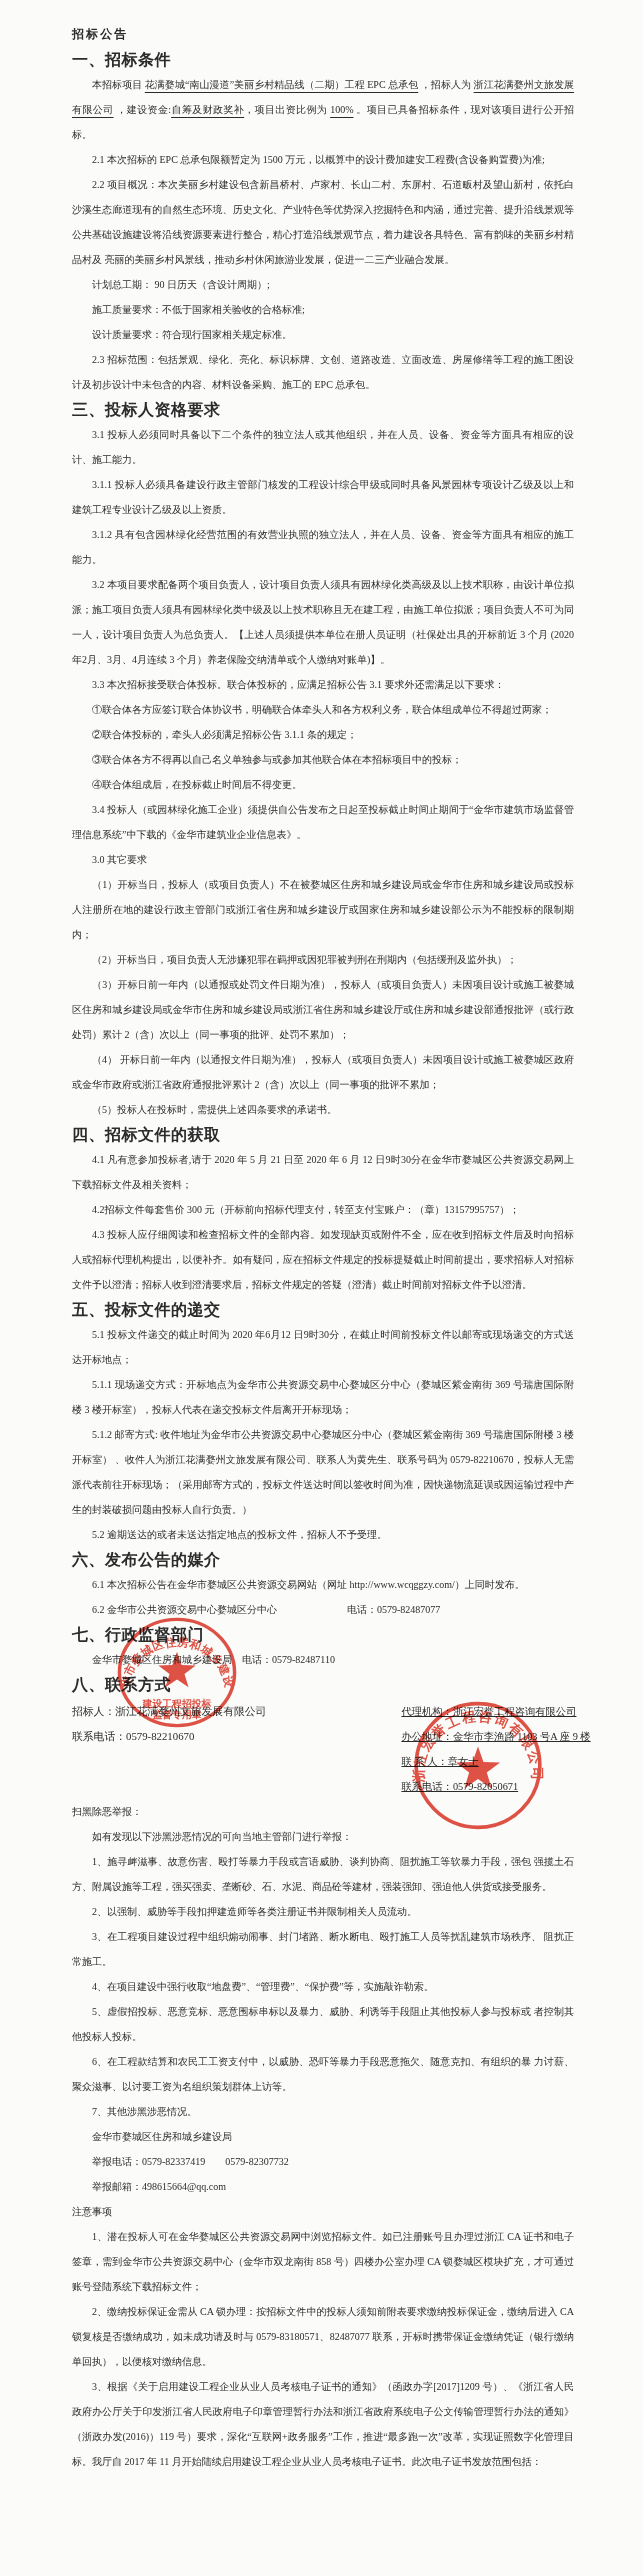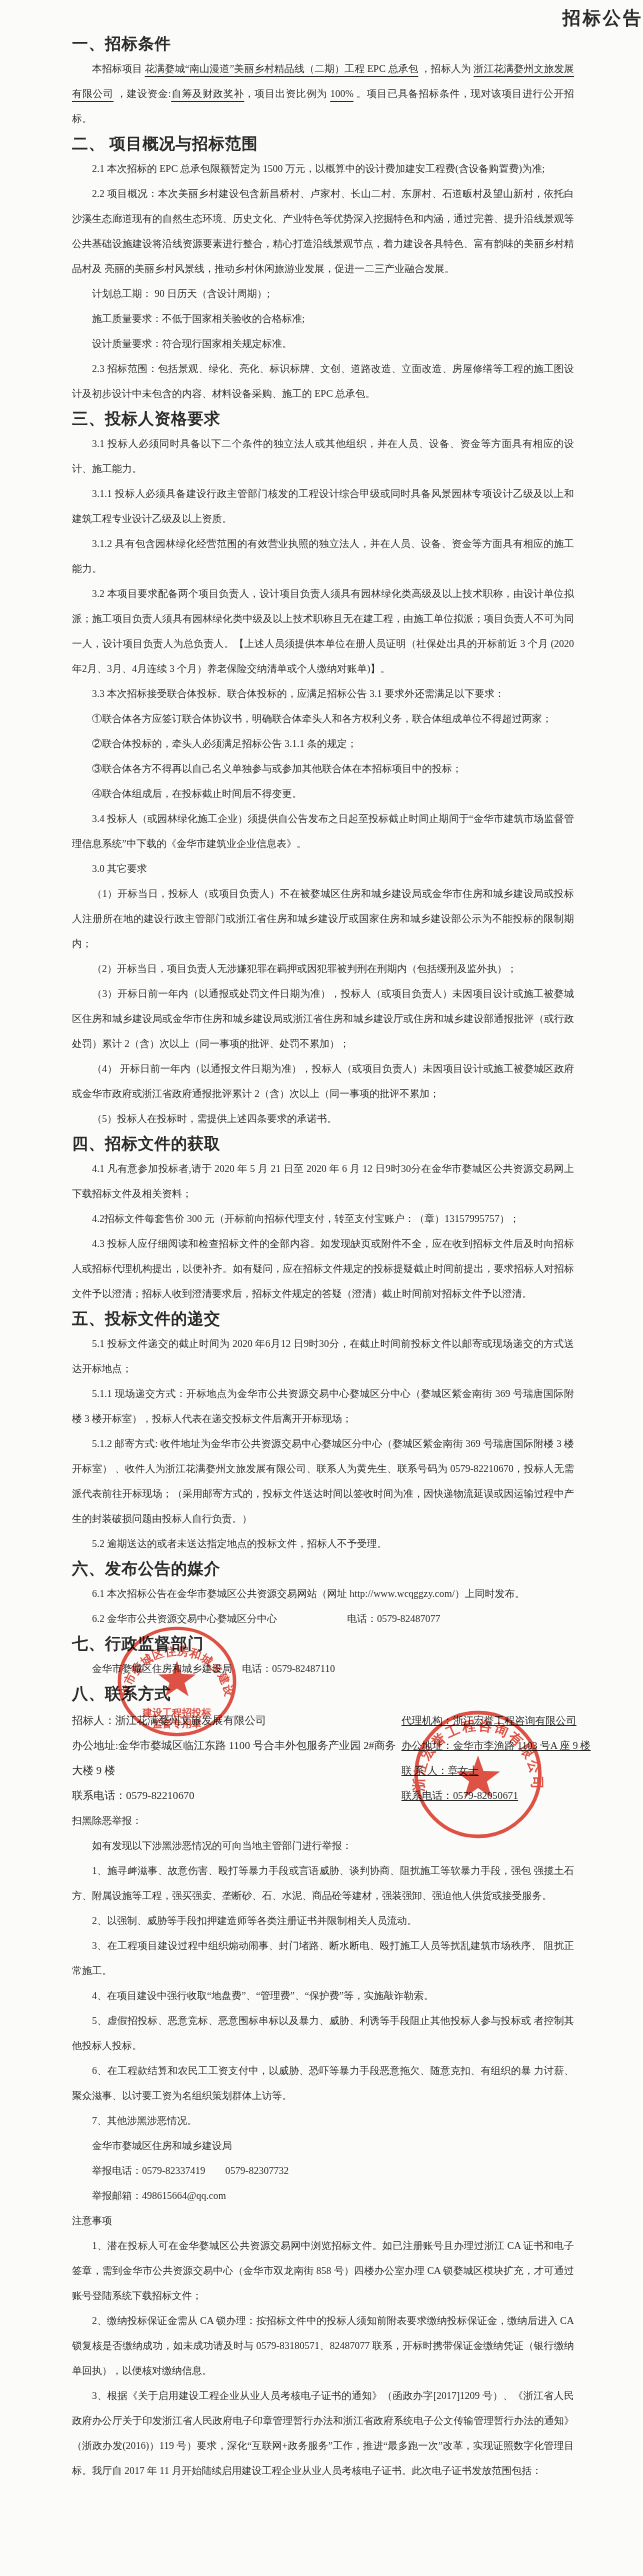--- a/index.html
+++ b/index.html
@@ -4,22 +4,22 @@
 <style>
   html, body { margin: 0; padding: 0; background: #fbfbfa; }
   body {
     width: 643px; height: 2921px; overflow: hidden; position: relative;
     font-family: "Liberation Serif", "DejaVu Serif", serif;
     color: #2b2b2b;
   }
   #page { width: 643px; height: 2921px; position: relative; }
   .docbody { width: 502px; margin: 0 auto 0 72px; }
   .title {
-    width: 571px; text-align: right; font-size: 18px; font-weight: bold;
-    line-height: 25px; padding-top: 6px; letter-spacing: 2.1px;
+    width: 571px; text-align: left; font-size: 12px; font-weight: bold;
+    line-height: 25px; padding-top: 22px; letter-spacing: 2.1px;
   }
   .h {
     font-size: 16px; font-weight: bold; line-height: 25px;
     letter-spacing: 0.5px;
   }
   .p, .pl {
     margin: 0; font-size: 10px; line-height: 25px;
     text-align: justify; word-break: break-all;
   }
   .p { text-indent: 2em; }
@@ -41,21 +41,20 @@
 </head>
 <body>
 
 <div id="page">
 
   <div id="doc-main" class="docbody">
 
   <div class="title">招标公告</div>
       <div class="h">一、招标条件</div>
       <p id="intro" class="p"><span>本招标项目 </span><span class="u">花满婺城“南山漫道”美丽乡村精品线（二期）工程 EPC 总承包</span><span> ，招标人为 </span><span class="u">浙江花满婺州文旅发展有限公司</span><span> ，建设资金:</span><span class="u">自筹及财政奖补</span><span>，项目出资比例为 </span><span class="u">100%</span><span> 。项目已具备招标条件，现对该项目进行公开招标。</span></p>
-      <div class="h">二、 项目概况与招标范围</div>
       <p class="p">2.1 本次招标的 EPC 总承包限额暂定为 1500 万元，以概算中的设计费加建安工程费(含设备购置费)为准;</p>
       <p class="p">2.2 项目概况：本次美丽乡村建设包含新昌桥村、卢家村、长山二村、东屏村、石道畈村及望山新村，依托白沙溪生态廊道现有的自然生态环境、历史文化、产业特色等优势深入挖掘特色和内涵，通过完善、提升沿线景观等公共基础设施建设将沿线资源要素进行整合，精心打造沿线景观节点，着力建设各具特色、富有韵味的美丽乡村精品村及 亮丽的美丽乡村风景线，推动乡村休闲旅游业发展，促进一二三产业融合发展。</p>
       <p class="p">计划总工期：  90 日历天（含设计周期）;</p>
       <p class="p">施工质量要求：不低于国家相关验收的合格标准;</p>
       <p class="p">设计质量要求：符合现行国家相关规定标准。</p>
       <p class="p">2.3 招标范围：包括景观、绿化、亮化、标识标牌、文创、道路改造、立面改造、房屋修缮等工程的施工图设计及初步设计中未包含的内容、材料设备采购、施工的 EPC 总承包。</p>
       <div class="h">三、投标人资格要求</div>
       <p class="p">3.1 投标人必须同时具备以下二个条件的独立法人或其他组织，并在人员、设备、资金等方面具有相应的设计、施工能力。</p>
       <p class="p">3.1.1 投标人必须具备建设行政主管部门核发的工程设计综合甲级或同时具备风景园林专项设计乙级及以上和建筑工程专业设计乙级及以上资质。</p>
       <p class="p">3.1.2 具有包含园林绿化经营范围的有效营业执照的独立法人，并在人员、设备、资金等方面具有相应的施工能力。</p>
@@ -88,21 +87,20 @@
   <div id="tail-wrap">
     <div id="doc-tail" class="docbody">
 
     <p class="p">6.2 金华市公共资源交易中心婺城区分中心　　　　　　　电话：0579-82487077</p>
         <div class="h">七、行政监督部门</div>
         <p class="p">金华市婺城区住房和城乡建设局　电话：0579-82487110</p>
         <div class="h">八、联系方式</div>
         <div id="contact" class="contact">
         <div class="ccol">
           <p>招标人：浙江花满婺州文旅发展有限公司</p>
-          <p>办公地址:金华市婺城区临江东路 1100 号合丰外包服务产业园 2#商务大楼 9 楼</p>
           <p>联系电话：0579-82210670</p>
         </div>
         <div class="ccol rightcol">
           <p>代理机构：浙江宏誉工程咨询有限公司</p>
           <p>办公地址：金华市李渔路 1103 号A 座 9 楼</p>
           <p>联 系 人：章女士</p>
           <p>联系电话：0579-82050671</p>
         </div>
       </div>
         <p class="pl">扫黑除恶举报：</p>

